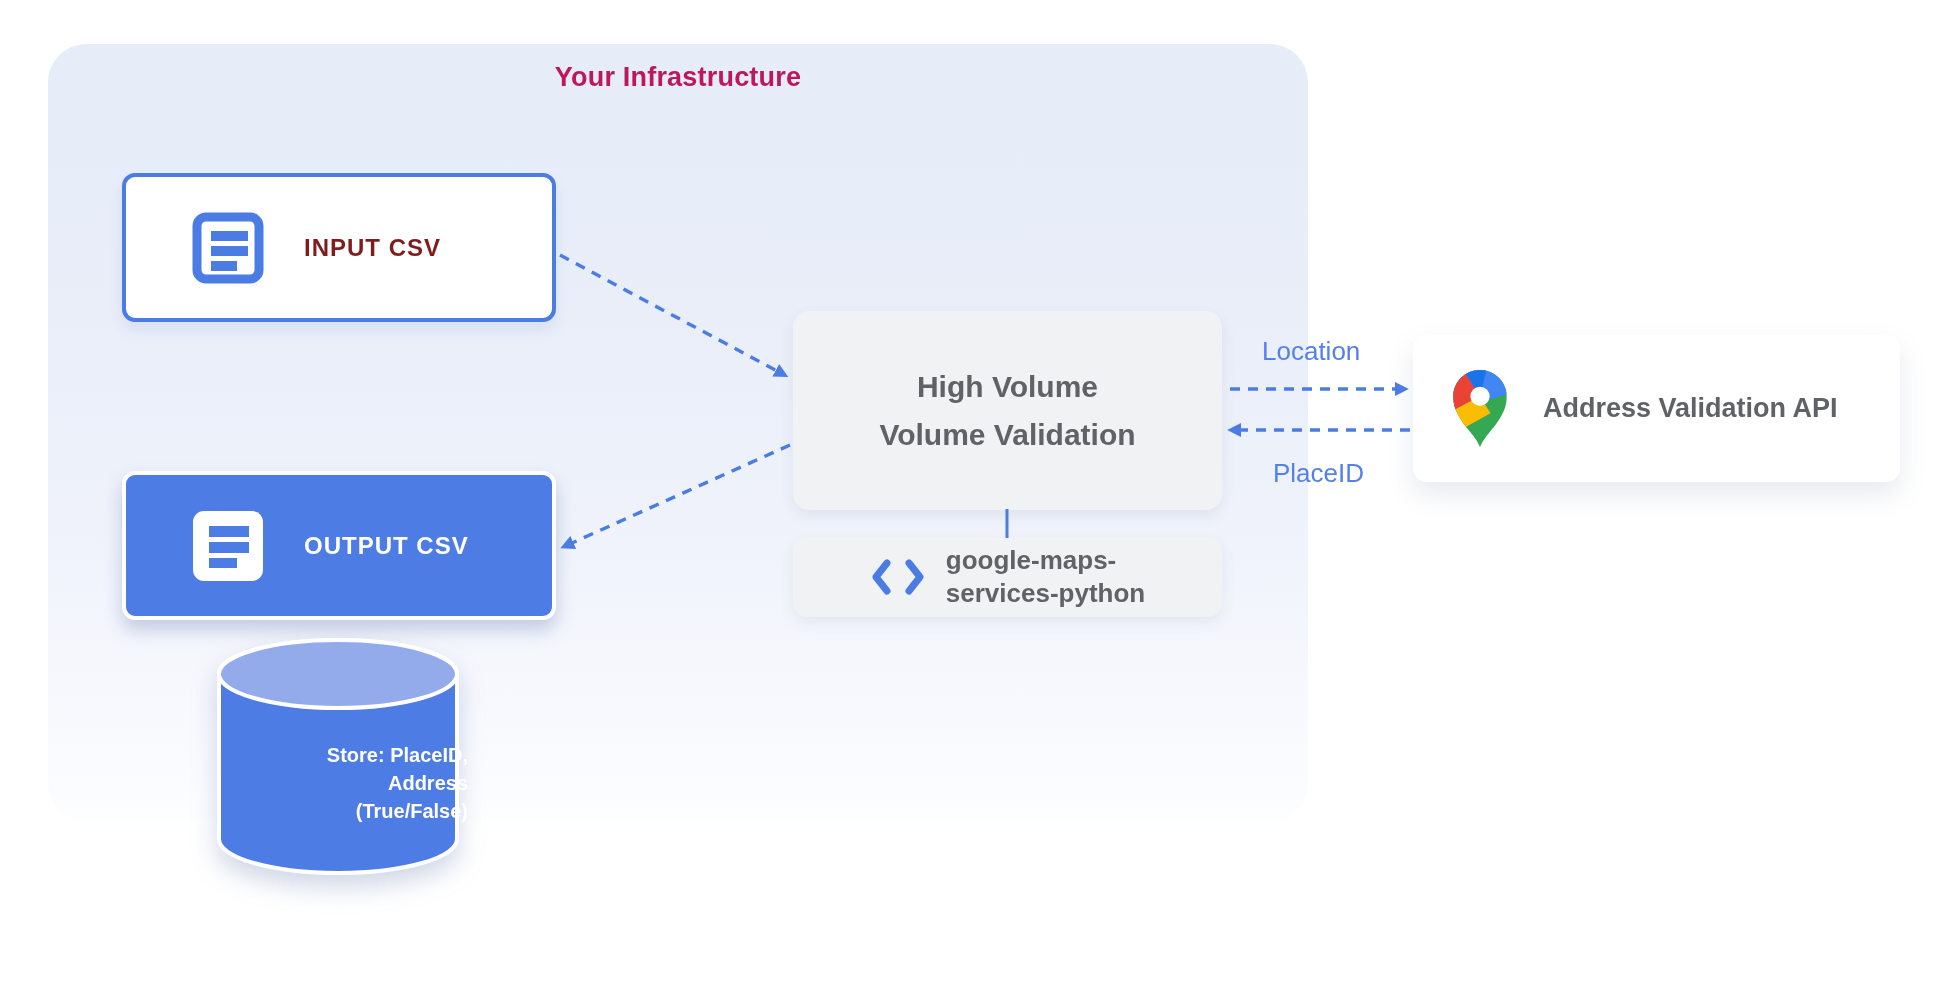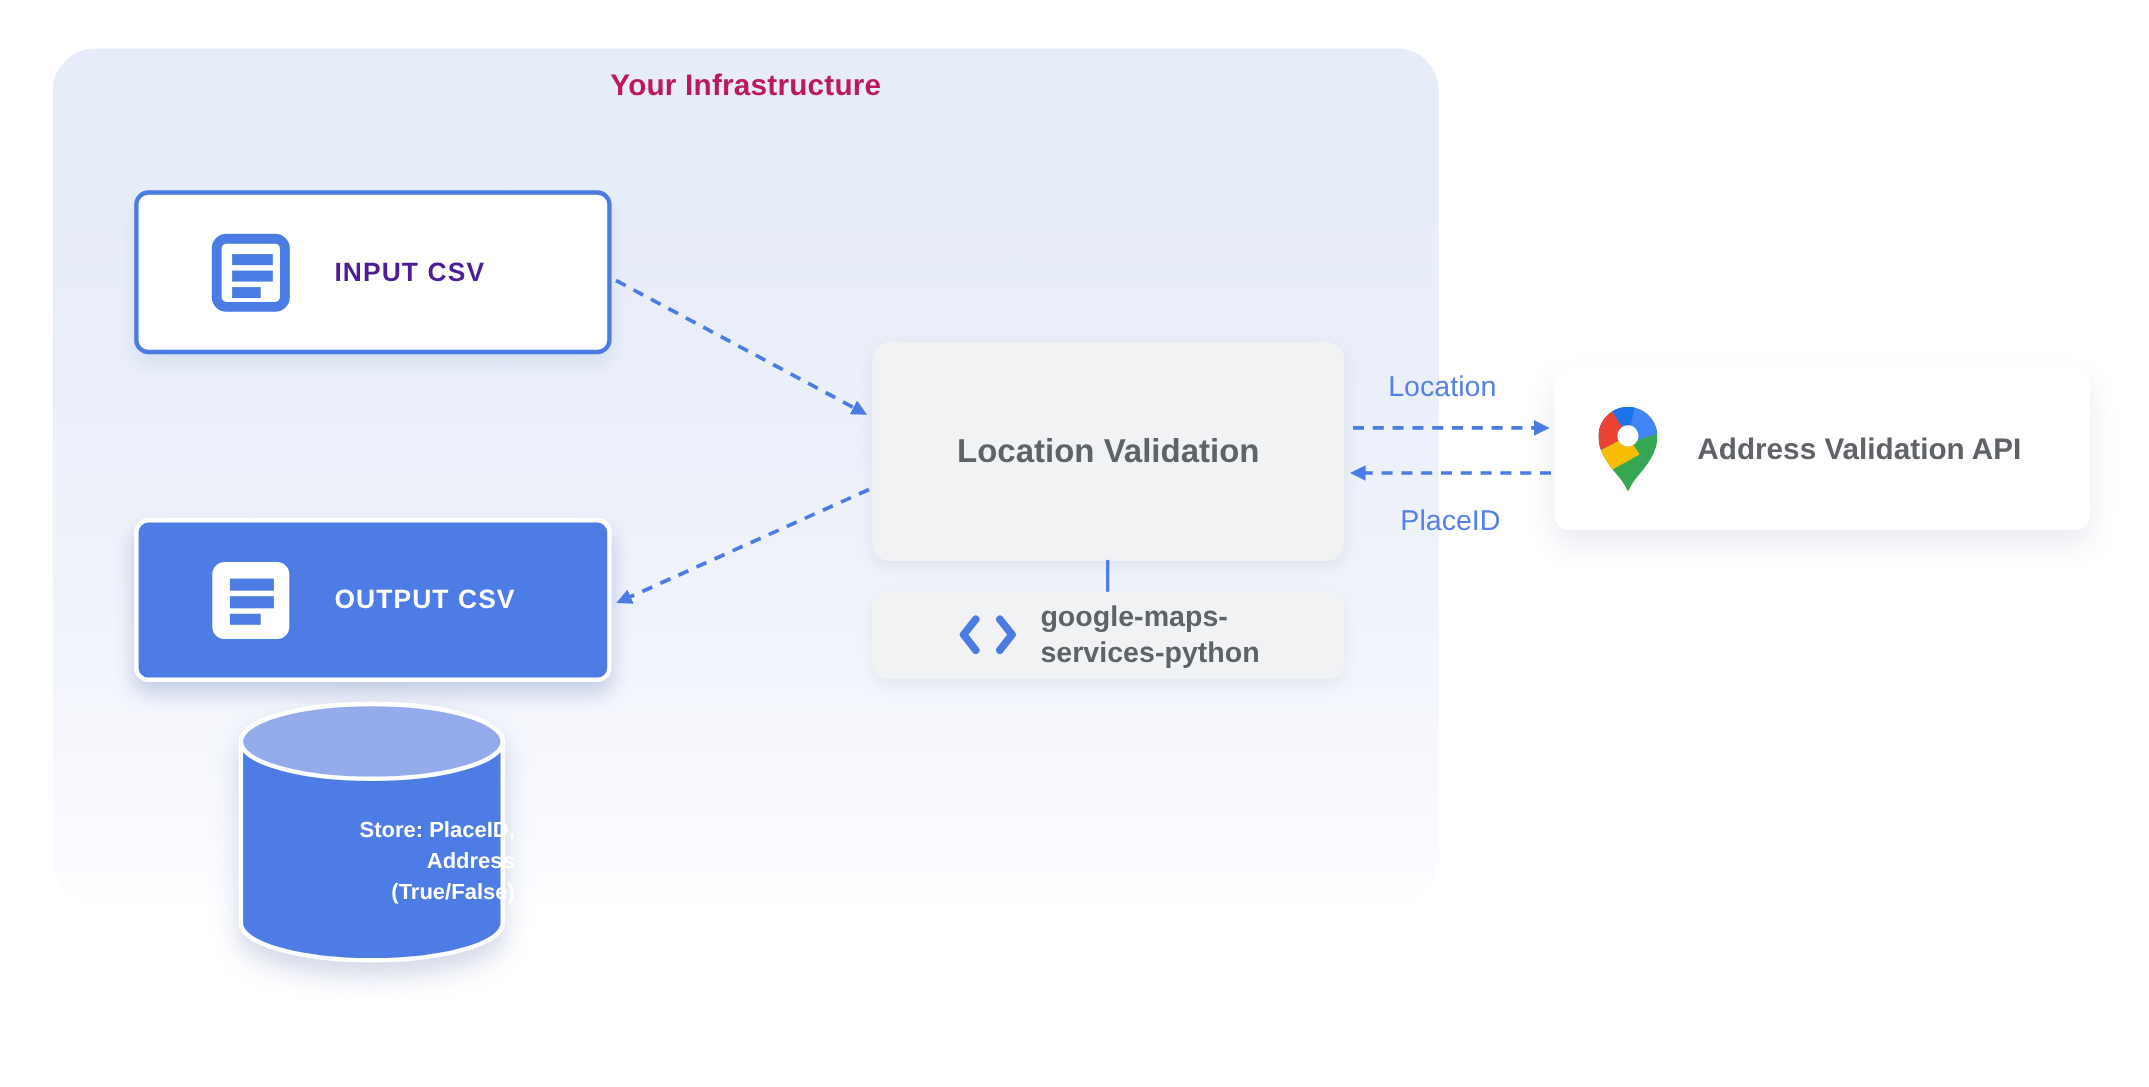--- a/index.html
+++ b/index.html
@@ -14,21 +14,21 @@
          font-size:27px;font-weight:bold;color:#be185d;letter-spacing:.2px;}
 
   
   .csv-node{width:434px;height:149px;border-radius:13px;box-sizing:border-box;
          display:flex;align-items:center;padding-left:66px;gap:40px;}
   .input-node{left:122px;top:173px;background:#ffffff;border:4px solid #4b7ce4;
          box-shadow:0 8px 14px rgba(70,95,160,.10);}
   .output-node{left:122px;top:471px;background:#4e7ce5;border:4px solid #ffffff;
          box-shadow:0 10px 18px rgba(70,95,160,.28);}
   .csv-label{font-size:24px;font-weight:bold;letter-spacing:1px;}
-  .input-node .csv-label{color:#4c1d95;}
+  .input-node .csv-label{color:#7f1d1d;}
   .output-node .csv-label{color:#ffffff;}
 
   
   .gray-box{background:#f1f2f3;border-radius:16px;box-shadow:0 6px 14px rgba(90,105,140,.10);}
   .script-box{left:793px;top:311px;width:429px;height:199px;
          display:flex;flex-direction:column;justify-content:center;text-align:center;}
   .script-box .line{font-size:30px;line-height:48px;font-weight:bold;color:#5f6368;}
   .lib-box{left:793px;top:537px;width:429px;height:80px;border-radius:14px;
          display:flex;align-items:center;justify-content:center;gap:20px;}
   .lib-text .line{font-size:26px;line-height:33px;font-weight:bold;color:#5f6368;}
@@ -85,21 +85,22 @@
     <ellipse cx="126" cy="38" rx="119" ry="34" fill="#93abeb" stroke="#ffffff" stroke-width="4"></ellipse>
   </svg>
 </div>
 <div class="abs cyl-text">
   <div>Store: PlaceID,</div>
   <div>Address</div>
   <div>(True/False)</div>
 </div>
 
 <div class="abs gray-box script-box">
-  <div class="line">Location Validation</div>
+  <div class="line">High Volume</div>
+  <div class="line">Volume Validation</div>
 </div>
 
 <div class="abs gray-box lib-box">
   <svg width="56" height="36" viewBox="0 0 56 36">
     <path d="M17,4 L6,18 L17,32" fill="none" stroke="#4b7ce4" stroke-width="7" stroke-linecap="round" stroke-linejoin="round"></path>
     <path d="M39,4 L50,18 L39,32" fill="none" stroke="#4b7ce4" stroke-width="7" stroke-linecap="round" stroke-linejoin="round"></path>
   </svg>
   <div class="lib-text">
     <div class="line">google-maps-</div>
     <div class="line">services-python</div>

